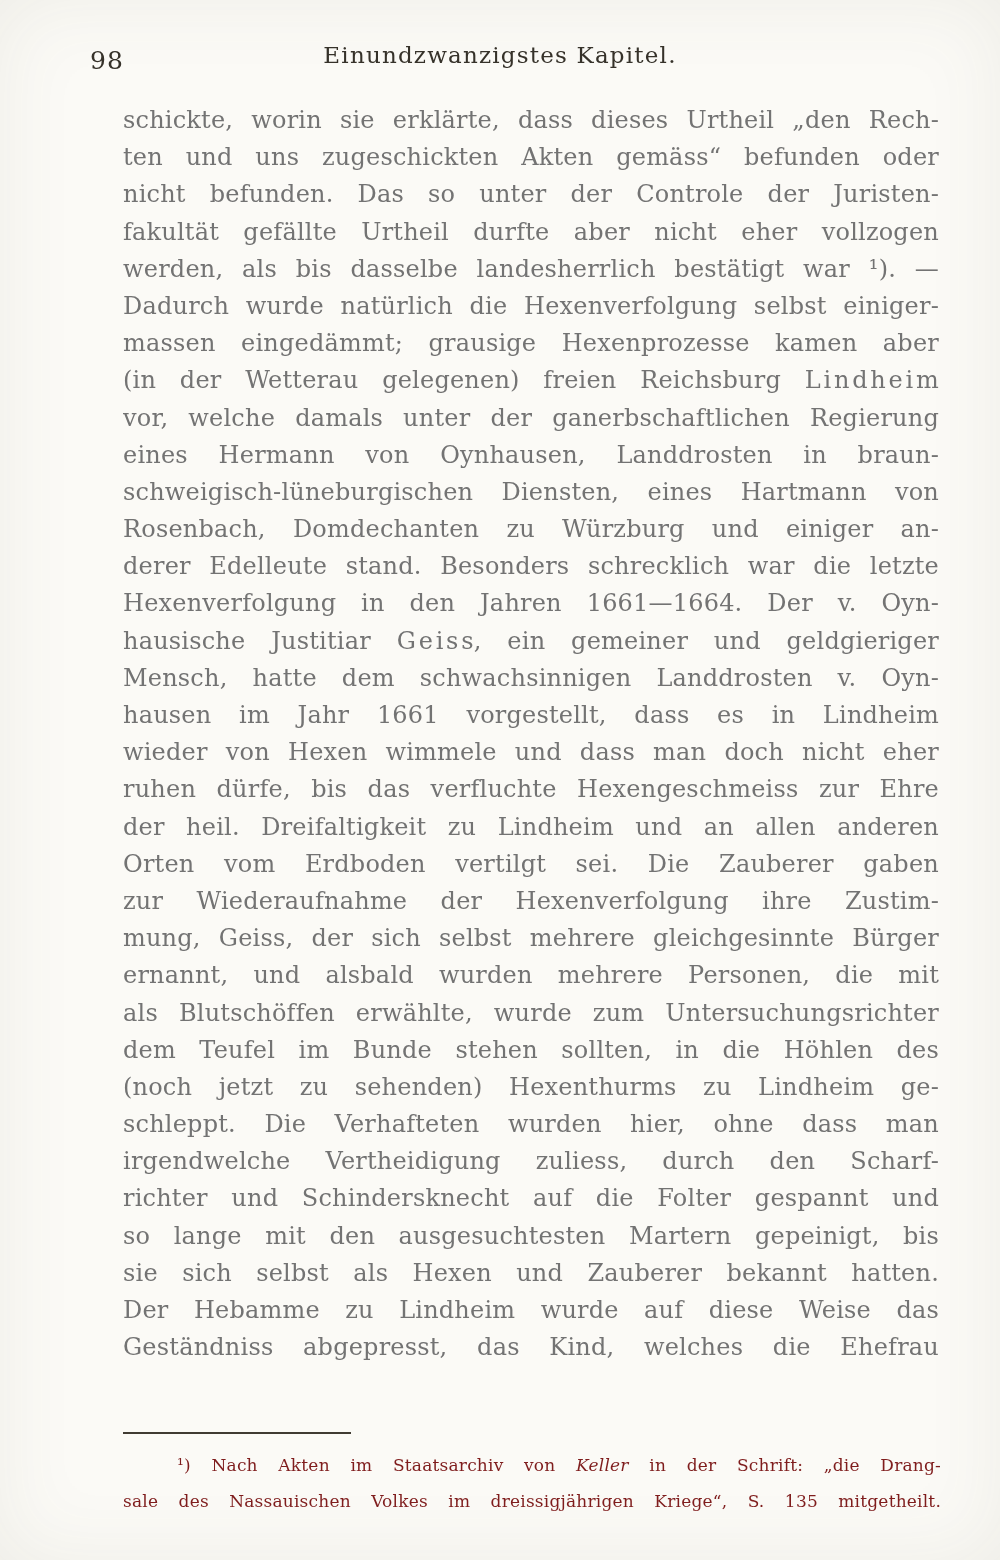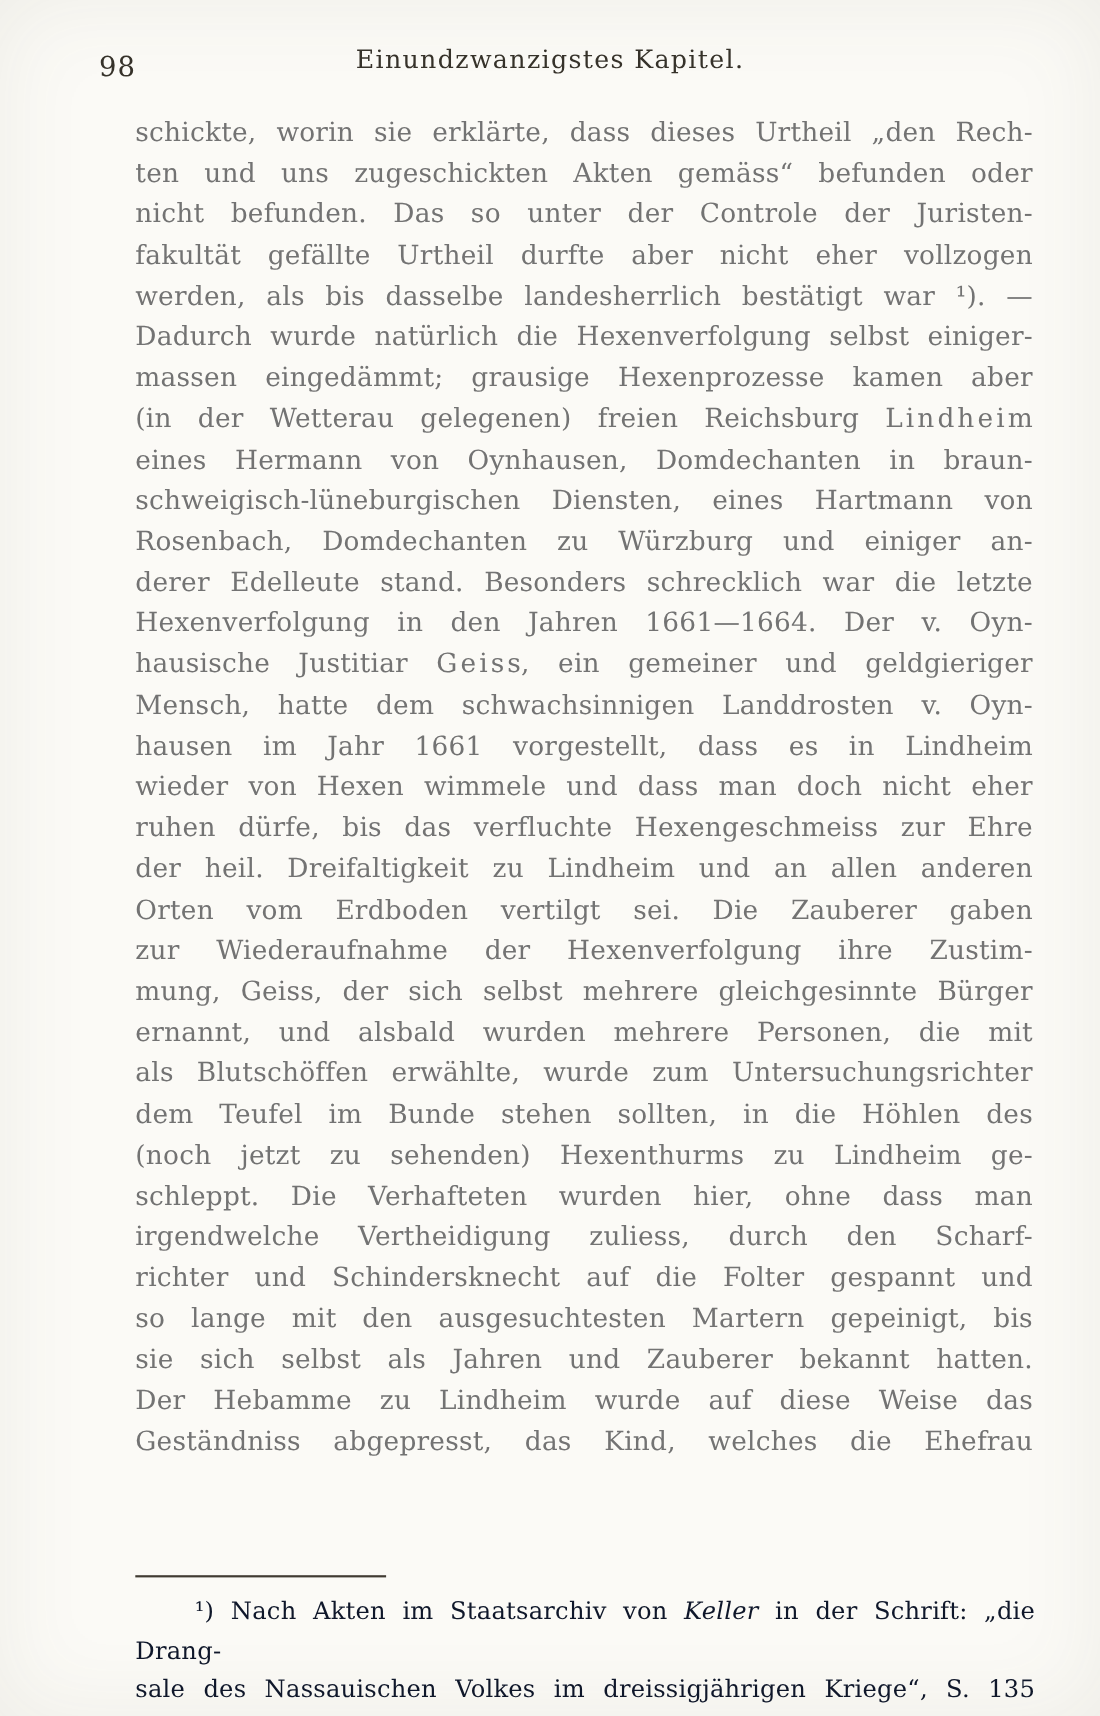--- a/index.html
+++ b/index.html
@@ -61,26 +61,26 @@
     width: 818px;
     top: 1420px;
   }
   .footnote-rule {
     width: 228px;
     height: 2px;
     background: #403b32;
     margin: 12px 0 14px 0;
   }
   .fn-line {
-    font-size: 22px;
+    font-size: 17px;
     line-height: 35.5px;
     text-align: justify;
     text-align-last: justify;
     letter-spacing: 0.2px;
-    color: #0f172a;
+    color: #7f1d1d;
   }
   .fn-line.first {
     text-indent: 54px;
   }
   .fn-italic {
     font-style: italic;
   }
 </style>
 </head>
 <body>
@@ -94,21 +94,22 @@
 
   <div class="body-block">
       <div class="line">schickte, worin sie erklärte, dass dieses Urtheil „den Rech-</div>
       <div class="line">ten und uns zugeschickten Akten gemäss“ befunden oder</div>
       <div class="line">nicht befunden.  Das so unter der Controle der Juristen-</div>
       <div class="line">fakultät gefällte Urtheil durfte aber nicht eher vollzogen</div>
       <div class="line">werden, als bis dasselbe landesherrlich bestätigt war ¹). —</div>
       <div class="line">Dadurch wurde natürlich die Hexenverfolgung selbst einiger-</div>
       <div class="line">massen eingedämmt; grausige Hexenprozesse kamen aber</div>
       <div class="line">(in der Wetterau gelegenen) freien Reichsburg L i n d h e i m</div>
-      <div class="line">eines Hermann von Oynhausen, Domdechanten in braun-</div>
+      <div class="line">vor, welche damals unter der ganerbschaftlichen Regierung</div>
+      <div class="line">eines Hermann von Oynhausen, Landdrosten in braun-</div>
       <div class="line">schweigisch-lüneburgischen Diensten, eines Hartmann von</div>
       <div class="line">Rosenbach, Domdechanten zu Würzburg und einiger an-</div>
       <div class="line">derer Edelleute stand.  Besonders schrecklich war die letzte</div>
       <div class="line">Hexenverfolgung in den Jahren 1661—1664.  Der v. Oyn-</div>
       <div class="line">hausische Justitiar G e i s s, ein gemeiner und geldgieriger</div>
       <div class="line">Mensch, hatte dem schwachsinnigen Landdrosten v. Oyn-</div>
       <div class="line">hausen im Jahr 1661 vorgestellt, dass es in Lindheim</div>
       <div class="line">wieder von Hexen wimmele und dass man doch nicht eher</div>
       <div class="line">ruhen dürfe, bis das verfluchte Hexengeschmeiss zur Ehre</div>
       <div class="line">der heil. Dreifaltigkeit zu Lindheim und an allen anderen</div>
@@ -116,21 +117,21 @@
       <div class="line">zur Wiederaufnahme der Hexenverfolgung ihre Zustim-</div>
       <div class="line">mung, Geiss, der sich selbst mehrere gleichgesinnte Bürger</div>
       <div class="line">ernannt, und alsbald wurden mehrere Personen, die mit</div>
       <div class="line">als Blutschöffen erwählte, wurde zum Untersuchungsrichter</div>
       <div class="line">dem Teufel im Bunde stehen sollten, in die Höhlen des</div>
       <div class="line">(noch jetzt zu sehenden) Hexenthurms zu Lindheim ge-</div>
       <div class="line">schleppt.  Die Verhafteten wurden hier, ohne dass man</div>
       <div class="line">irgendwelche Vertheidigung zuliess, durch den Scharf-</div>
       <div class="line">richter und Schindersknecht auf die Folter gespannt und</div>
       <div class="line">so lange mit den ausgesuchtesten Martern gepeinigt, bis</div>
-      <div class="line">sie sich selbst als Jahren und Zauberer bekannt hatten.</div>
+      <div class="line">sie sich selbst als Hexen und Zauberer bekannt hatten.</div>
       <div class="line">Der Hebamme zu Lindheim wurde auf diese Weise das</div>
       <div class="line">Geständniss abgepresst, das Kind, welches die Ehefrau</div>
     </div>
 
   <div class="footnote">
     <div class="footnote-rule"></div>
     <div class="fn-line first">
       <span>¹) Nach Akten im Staatsarchiv von </span><span class="fn-italic">Keller</span><span> in der Schrift: „die Drang-</span>
     </div>
     <div class="fn-line">sale des Nassauischen Volkes im dreissigjährigen Kriege“, S. 135 mitgetheilt.</div>

